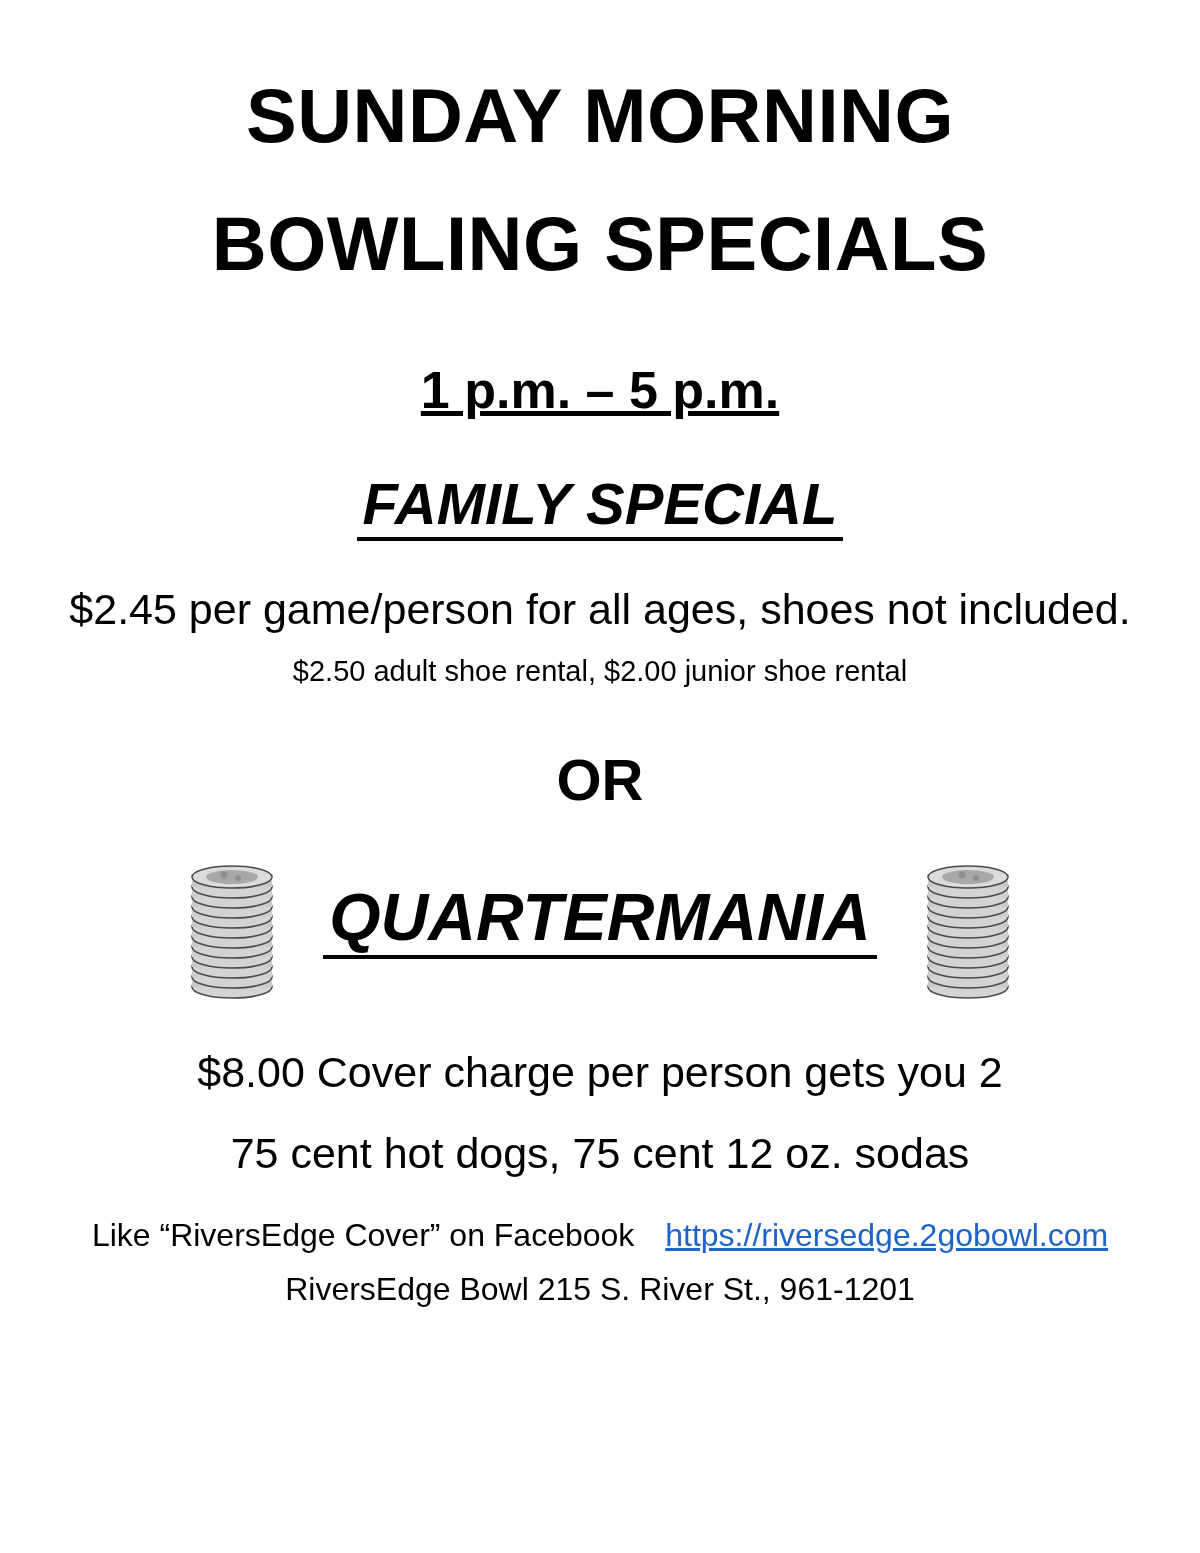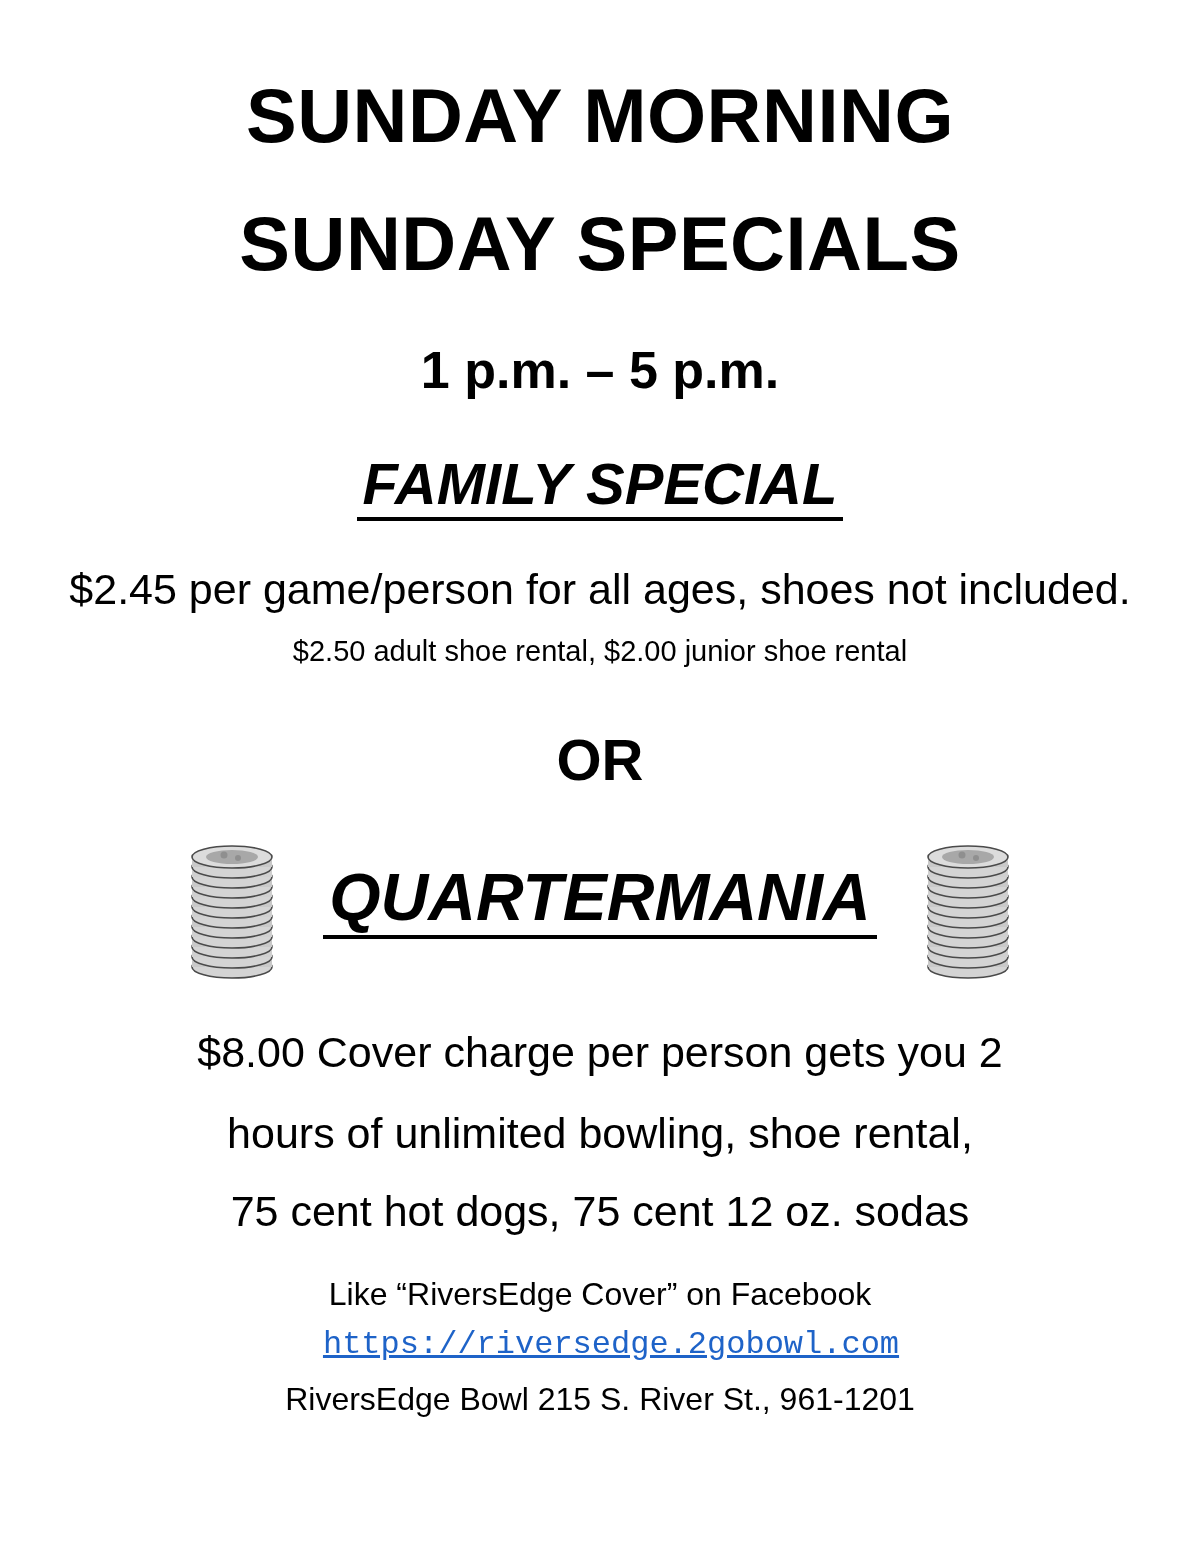--- a/index.html
+++ b/index.html
@@ -28,21 +28,22 @@
   .title {
     font-size: 76px;
     font-weight: bold;
     letter-spacing: 0.5px;
   }
   .title-1 { margin-top: 78px; }
   .title-2 { margin-top: 52px; }
   .time {
     font-size: 52px;
     font-weight: bold;
-    margin-top: 62px;
+    margin-top: 82px;
+    text-decoration: underline;
   }
   .heading-wrap {
     text-align: center;
     margin-top: 58px;
   }
   .heading {
     display: inline-block;
     font-size: 58px;
     font-weight: bold;
     font-style: italic;
@@ -98,35 +99,34 @@
   .footer {
     text-align: center;
     font-size: 32px;
     margin-top: 30px;
     line-height: 1.5;
   }
   .footer .url {
     color: #1e63c8;
     text-decoration: underline;
     margin-left: 22px;
-    font-family: Liberation Mono, monospace;
   }
   .footer-2 {
     text-align: center;
     font-size: 32px;
     margin-top: 12px;
   }
 </style>
 </head>
 <body>
 
 <div class="page">
 
   <div class="line title title-1">SUNDAY MORNING</div>
-  <div class="line title title-2">SUNDAY SPECIALS</div>
+  <div class="line title title-2">BOWLING SPECIALS</div>
 
   <div class="line time">1 p.m. – 5 p.m.</div>
 
   <div class="heading-wrap">
     <span class="heading">FAMILY SPECIAL</span>
   </div>
 
   <div class="body-text">
     <span>$2.45 per game/person for all ages, shoes not included.</span>
     <span class="small-note">$2.50 adult shoe rental, $2.00 junior shoe rental</span>
@@ -205,21 +205,20 @@
         <g fill="#a8a8a8">
           <ellipse cx="52" cy="18" rx="26" ry="7"></ellipse>
           <circle cx="46" cy="16" r="3.5" fill="#8f8f8f"></circle>
           <circle cx="60" cy="19" r="3" fill="#8f8f8f"></circle>
         </g>
       </svg>
     </div>
   </div>
 
   <div class="body-text q">$8.00 Cover charge per person gets you 2</div>
-  <div class="body-text q2">hours of unlimited bowling, shoe rental,</div>
   <div class="body-text q2">75 cent hot dogs, 75 cent 12 oz. sodas</div>
 
   <div class="footer">
     <span>Like “RiversEdge Cover” on Facebook</span>
     <a class="url" href="#">https://riversedge.2gobowl.com</a>
   </div>
 
   <div class="footer-2">RiversEdge Bowl 215 S. River St., 961-1201</div>
 
 </div>

